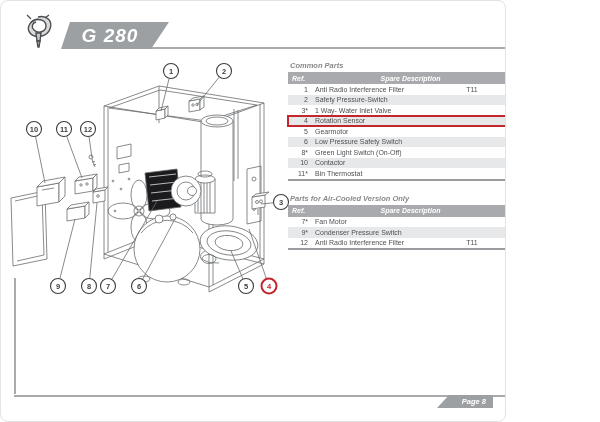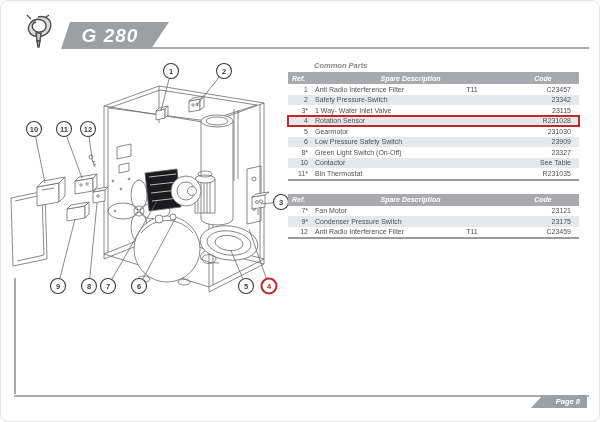--- a/index.html
+++ b/index.html
@@ -1,18 +1,18 @@
 <!DOCTYPE html>
 <html><head>
 <meta charset="utf-8">
 <style>
   * { margin:0; padding:0; box-sizing:border-box; }
   html,body { background:#fff; }
   .page {
-    position:relative; width:600px; height:422px;
+    position:relative; width:506px; height:422px;
     background:#fff; overflow:hidden;
     border:1px solid #e2e3e4; border-radius:8px;
     font-family:"Liberation Sans", sans-serif;
     color:#4f5154;
   }
   
   .logo { position:absolute; left:16px; top:10px; width:42px; height:42px; }
   .header-rule { position:absolute; left:62px; top:46px; width:526px; height:2px; background:#a8aaad; }
   .banner {
     position:absolute; left:60px; top:21px; width:108px; height:27px;
@@ -44,21 +44,21 @@
     background:#9ca0a3; clip-path:polygon(12px 0,100% 0,100% 100%,0 100%);
     display:flex; align-items:center; justify-content:flex-end;
   }
   .page-tab span { color:#fff; font-size:7.5px; font-weight:bold; font-style:italic; padding-right:7px; }
   
   .diagram { position:absolute; left:8px; top:60px; }
   
   .tables { position:absolute; left:287px; top:60px; width:291px; }
   .tbl-title {
     font-size:7.5px; font-weight:bold; font-style:italic; color:#87898c;
-    margin-bottom:2px; padding-left:2px;margin-left:24px;
+    margin-bottom:2px; padding-left:2px;
   }
   .tbl-head {
     display:flex; align-items:center; height:12px;
     background:#a8aaad; color:#fff; font-size:7px; font-weight:bold; font-style:italic;
   }
   .h-ref  { width:26px; padding-left:4px; }
   .h-desc { flex:1; text-align:center; }
   .h-code { width:72px; text-align:center; }
   .tbl-body { border-bottom:2.5px solid #9a9c9f; }
   .trow { display:flex; align-items:center; height:10.5px; font-size:7px; background:#fff; }
@@ -345,20 +345,21 @@
             <span class="c-desc">Bin Thermostat</span>
             <span class="c-note"></span>
             <span class="c-code">R231035</span>
           </div>
         </div>
     </div>
 
     <div class="gap-1"></div>
 
     <div class="tbl">
+      <div class="tbl-title">Parts for Air-Cooled Version Only</div>
       <div class="tbl-head">
         <span class="h-ref">Ref.</span>
         <span class="h-desc">Spare Description</span>
         <span class="h-code">Code</span>
       </div>
       <div class="tbl-body">
           <div class="trow">
             <span class="c-ref">7*</span>
             <span class="c-desc">Fan Motor</span>
             <span class="c-note"></span>

